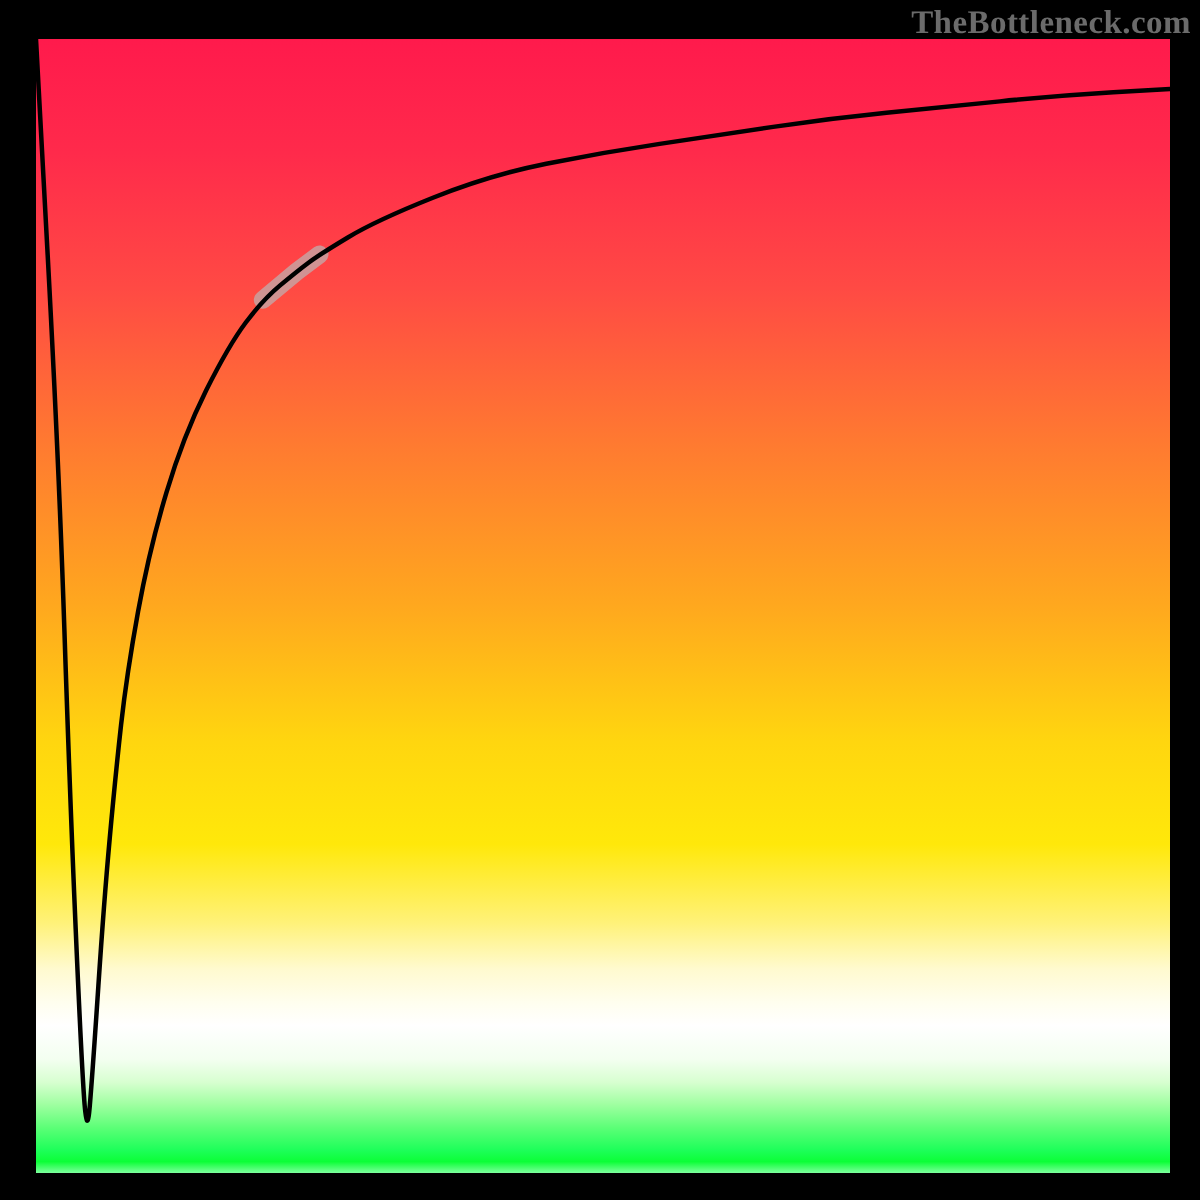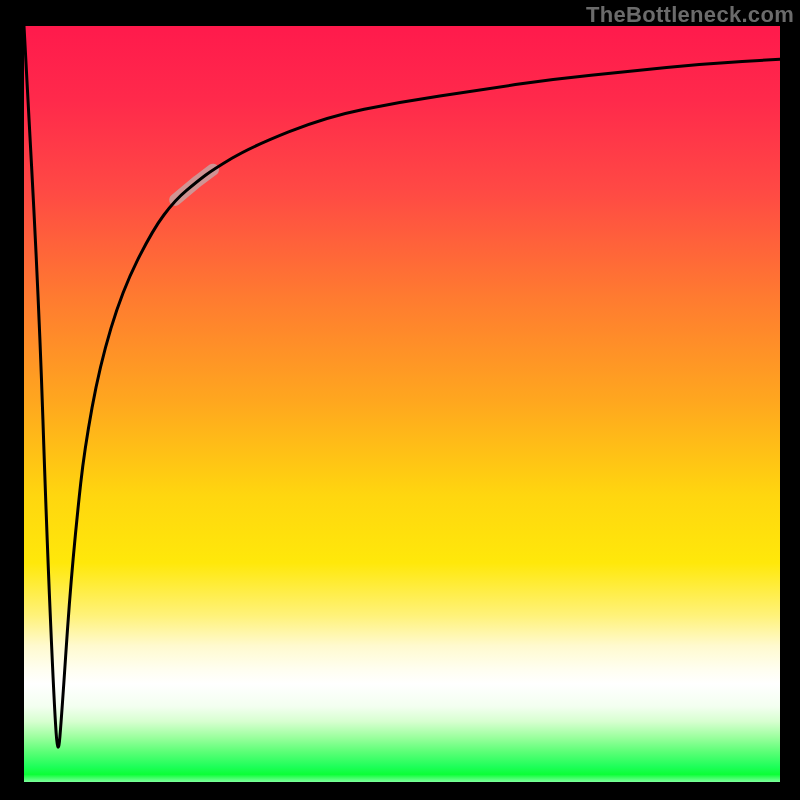--- a/index.html
+++ b/index.html
@@ -40,21 +40,21 @@
       #5cff77 96%,
       #1dff59 98%,
       #0cff37 99%,
       #7dff9d 100%
     );
   }
   .watermark {
     position: absolute;
     top: 2px;
     right: 6px;
-    font-family: Liberation Sans, sans-serif;
+    font-family: Liberation Serif, serif;
     font-size: 22px;
     font-weight: 600;
     color: #6b6b6b;
     letter-spacing: 0.3px;
     user-select: none;
   }
   svg.curve {
     position: absolute;
     left: 24px;
     top: 26px;

